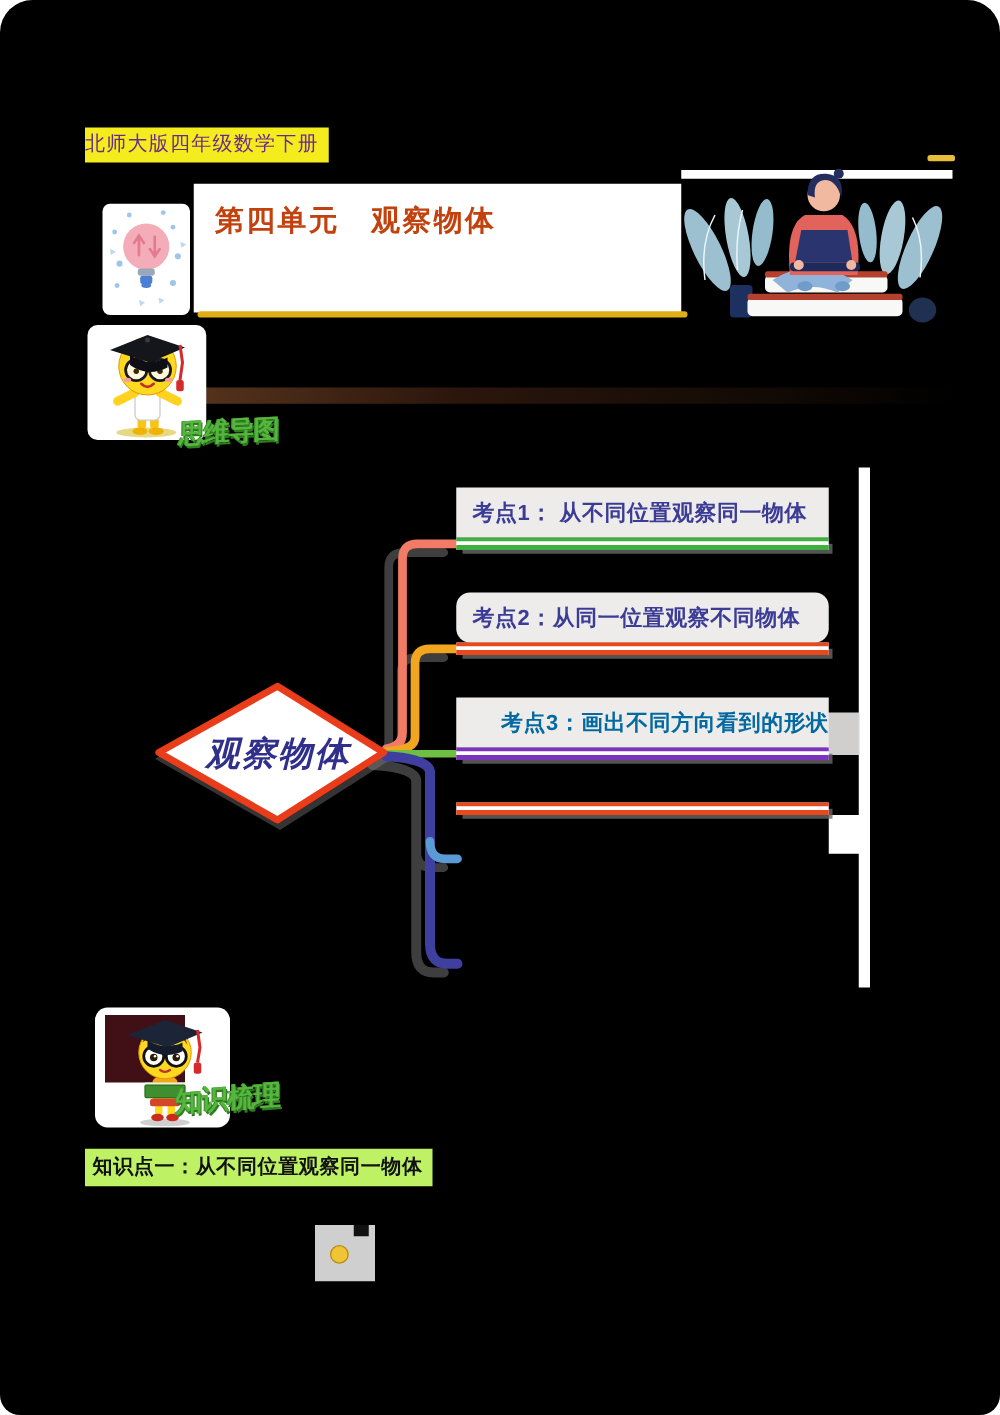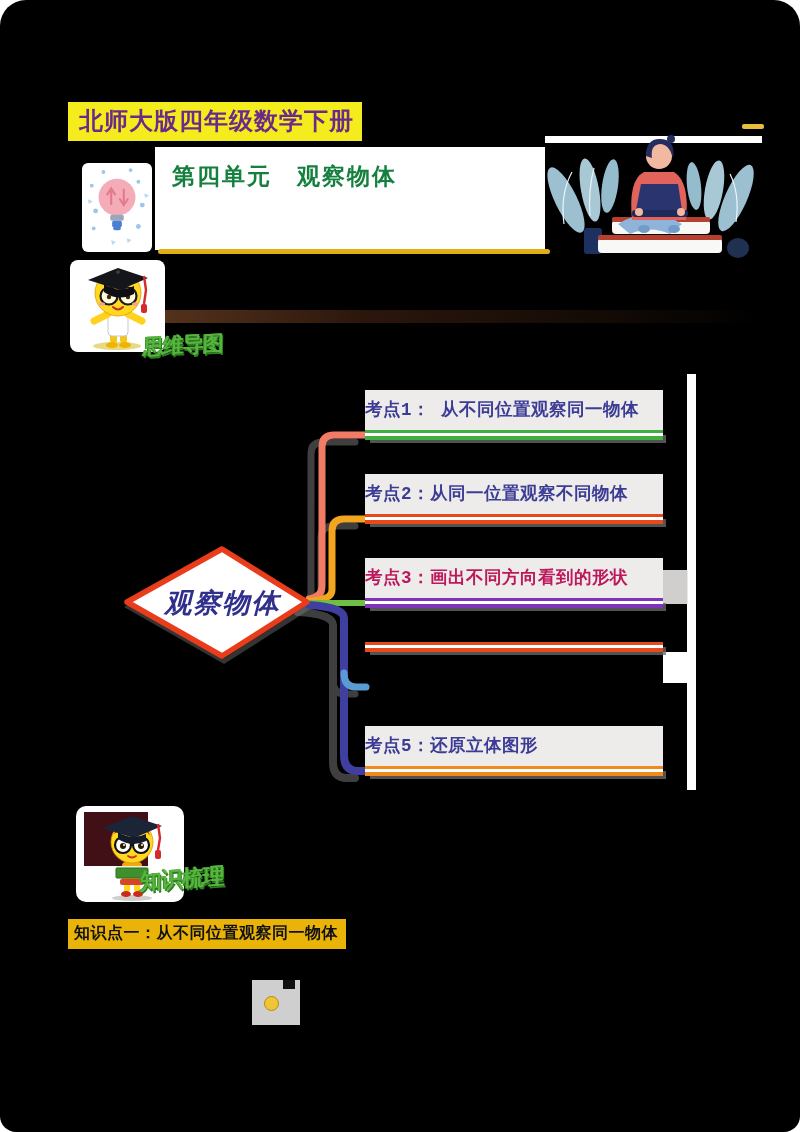--- a/index.html
+++ b/index.html
@@ -2,21 +2,21 @@
 <html><head>
 <meta charset="utf-8">
 <style>
   html,body{margin:0;padding:0;background:#ffffff;}
   body{font-family:"Liberation Sans","DejaVu Sans",sans-serif;}
   .sheet{position:relative;width:800px;height:1132px;background:#000;overflow:hidden;
          border-radius:26px 26px 16px 16px;margin:0 auto;}
   .abs{position:absolute;}
 
   
-  .series-badge{left:68px;top:102px;padding:3px 8px 4px 11px;font-size:24px;font-weight:bold;
+  .series-badge{left:68px;top:102px;padding:3px 8px 4px 0;font-size:16px;font-weight:normal;
                 letter-spacing:1px;white-space:nowrap;}
   .unit-band{left:155px;top:147px;width:390px;height:103px;background:#ffffff;}
   .unit-title{left:172px;top:161px;font-size:23px;font-weight:bold;letter-spacing:2px;white-space:nowrap;}
   .bulb-card{left:82px;top:163px;width:70px;height:89px;background:#ffffff;border-radius:6px;}
   .gold-rule{left:158px;top:249px;width:392px;height:5px;border-radius:3px;}
   .illus-strip{left:545px;top:136px;width:217px;height:7px;background:#ffffff;}
   .corner-dash{left:742px;top:124px;width:22px;height:5px;background:#e7bd3b;border-radius:2px;}
   .illus{left:540px;top:128px;width:222px;height:132px;}
 
   
@@ -27,21 +27,21 @@
            text-shadow:1px 2px 0 #2e7d22, -1px 0 0 #3f9430;}
   .wordart1{left:143px;top:331px;font-size:21px;transform:rotate(-3deg) skewX(-4deg);z-index:4;}
   .wordart2{left:140px;top:864px;font-size:22px;transform:rotate(-4deg) skewX(-4deg);z-index:4;}
 
   
   .mindmap-svg{left:0;top:0;width:800px;height:1132px;pointer-events:none;}
   .diamond-label{left:140px;top:585px;width:165px;height:38px;text-align:center;
                  font-size:27px;font-weight:bold;letter-spacing:2px;line-height:36px;font-style:italic;}
   .topic{left:365px;width:298px;}
   .topic-label{height:40px;line-height:40px;background:#edecea;font-size:17.5px;font-weight:bold;
-               letter-spacing:.5px;white-space:nowrap;overflow:hidden;font-family:Liberation Mono, monospace;}
+               padding-left:13px;letter-spacing:.5px;white-space:nowrap;overflow:hidden;}
   .topic-underline{height:3px;background:#ffffff;border-top:3px solid #888;border-bottom:4px solid #888;
                    box-shadow:4px 4px 0 -1px rgba(106,106,106,.78);}
   .white-strip{left:687px;top:374px;width:9px;height:416px;background:#ffffff;}
   .box3-ext{left:662px;top:570px;width:26px;height:34px;background:rgba(231,229,227,.9);}
   .box4-ext{left:663px;top:652px;width:30px;height:31px;background:#ffffff;}
 
   
   .scholar2{left:76px;top:806px;width:108px;height:96px;background:#ffffff;border-radius:10px;z-index:3;}
   .knowledge-heading{left:68px;top:919px;padding:4px 8px 5px 6px;font-size:16px;font-weight:bold;
                      color:#111;letter-spacing:.5px;white-space:nowrap;}
@@ -50,21 +50,21 @@
               background:#f0c535;border:1px solid #b88b10;}
   .pencil-tip{left:283px;top:980px;width:12px;height:9px;background:#111;}
 </style>
 </head>
 <body>
 
 <div class="sheet">
 
   <div class="abs series-badge" style="background: rgb(245, 236, 30); color: rgb(107, 42, 138);">北师大版四年级数学下册</div>
   <div class="abs unit-band"></div>
-  <div class="abs unit-title" style="color: #15803d; text-align: right;">第四单元　观察物体</div>
+  <div class="abs unit-title" style="color: #c2410c; text-align: right;">第四单元　观察物体</div>
 
   <div class="abs bulb-card">
     <svg width="70" height="89" viewBox="0 0 72 89">
       <circle cx="36" cy="34" r="19" fill="#f4acb8"></circle>
       <path d="M30 26 v15 M26 31 l4 -6 l4 6" stroke="#e27b8d" stroke-width="2.2" fill="none" stroke-linecap="round"></path>
       <path d="M43 26 v15 M39 36 l4 6 l4 -6" stroke="#e27b8d" stroke-width="2.2" fill="none" stroke-linecap="round"></path>
       <rect x="29" y="52" width="14" height="6" rx="2" fill="#9aa7b8"></rect>
       <rect x="31" y="58" width="10" height="7" rx="2" fill="#4a7fd4"></rect>
       <ellipse cx="36" cy="66" rx="4" ry="2" fill="#4a7fd4"></ellipse>
       <circle cx="10" cy="22" r="2" fill="#9fc6ea"></circle>
@@ -163,33 +163,29 @@
 
   <div class="abs white-strip"></div>
   <div class="abs box3-ext"></div>
   <div class="abs box4-ext"></div>
 
   <div class="abs topic" style="top:390px">
     <div class="topic-label" style="color: rgb(60, 60, 150);">考点1： 从不同位置观察同一物体</div>
     <div class="topic-underline" style="border-top-color: rgb(63, 175, 63); border-bottom-color: rgb(63, 175, 63);"></div>
   </div>
   <div class="abs topic" style="top:474px">
-    <div class="topic-label" style="color: rgb(60, 60, 150);">考点2：从同一位置观察不同物体</div>
+    <div class="topic-label" style="color: rgb(60, 60, 150); border-radius: 11px;">考点2：从同一位置观察不同物体</div>
     <div class="topic-underline" style="border-top-color: rgb(232, 73, 28); border-bottom-color: rgb(232, 73, 28);"></div>
   </div>
   <div class="abs topic" style="top:558px">
-    <div class="topic-label" style="color: #be185d;">考点3：画出不同方向看到的形状</div>
+    <div class="topic-label" style="color: #0369a1; text-align: right;">考点3：画出不同方向看到的形状</div>
     <div class="topic-underline" style="border-top-color: rgb(125, 51, 187); border-bottom-color: rgb(125, 51, 187);"></div>
   </div>
   <div class="abs topic" style="top:642px">
     <div class="topic-underline" style="border-top-color: rgb(232, 73, 28); border-bottom-color: rgb(232, 73, 28);"></div>
-  </div>
-  <div class="abs topic" style="top:726px">
-    <div class="topic-label" style="color: rgb(60, 60, 150);">考点5：还原立体图形</div>
-    <div class="topic-underline" style="border-top-color: rgb(240, 138, 29); border-bottom-color: rgb(240, 138, 29);"></div>
   </div>
 
   <div class="abs scholar2">
     <svg width="108" height="96" viewBox="0 0 108 96">
       <rect x="8" y="6" width="64" height="54" fill="#401016"></rect>
       <ellipse cx="56" cy="92" rx="20" ry="3" fill="#cfcfcf"></ellipse>
       <rect x="48" y="78" width="6" height="8" rx="2" fill="#ffd81f"></rect>
       <rect x="58" y="78" width="6" height="8" rx="2" fill="#ffd81f"></rect>
       <ellipse cx="50" cy="88" rx="5" ry="3" fill="#cc2a1a"></ellipse>
         <ellipse cx="62" cy="88" rx="5" ry="3" fill="#cc2a1a"></ellipse>
@@ -208,19 +204,19 @@
         <circle cx="66" cy="39" r="1" fill="#fff"></circle>
       <path d="M52 50 Q56 53 60 50" stroke="#c03030" stroke-width="1.8" fill="none" stroke-linecap="round"></path>
       <polygon points="26,22 56,10 86,20 58,32" fill="#1c2438"></polygon>
       <path d="M42 26 q14 9 28 2 l0 7 q-14 7 -28 -2 z" fill="#141b2c"></path>
       <path d="M82 18 L84 32 L82 44" stroke="#d42a2a" stroke-width="2.4" fill="none"></path>
       <rect x="79" y="44" width="6" height="9" rx="2" fill="#d42a2a"></rect>
     </svg>
   </div>
   <div class="abs wordart wordart2" style="color: rgb(85, 181, 60);">知识梳理</div>
 
-  <div class="abs knowledge-heading" style="background: #eab308;">知识点一：从不同位置观察同一物体</div>
+  <div class="abs knowledge-heading" style="background: #bef264;">知识点一：从不同位置观察同一物体</div>
 
   <div class="abs pencil-frag"></div>
   <div class="abs pencil-dot"></div>
   <div class="abs pencil-tip"></div>
 
 </div>
 
 </body></html>

